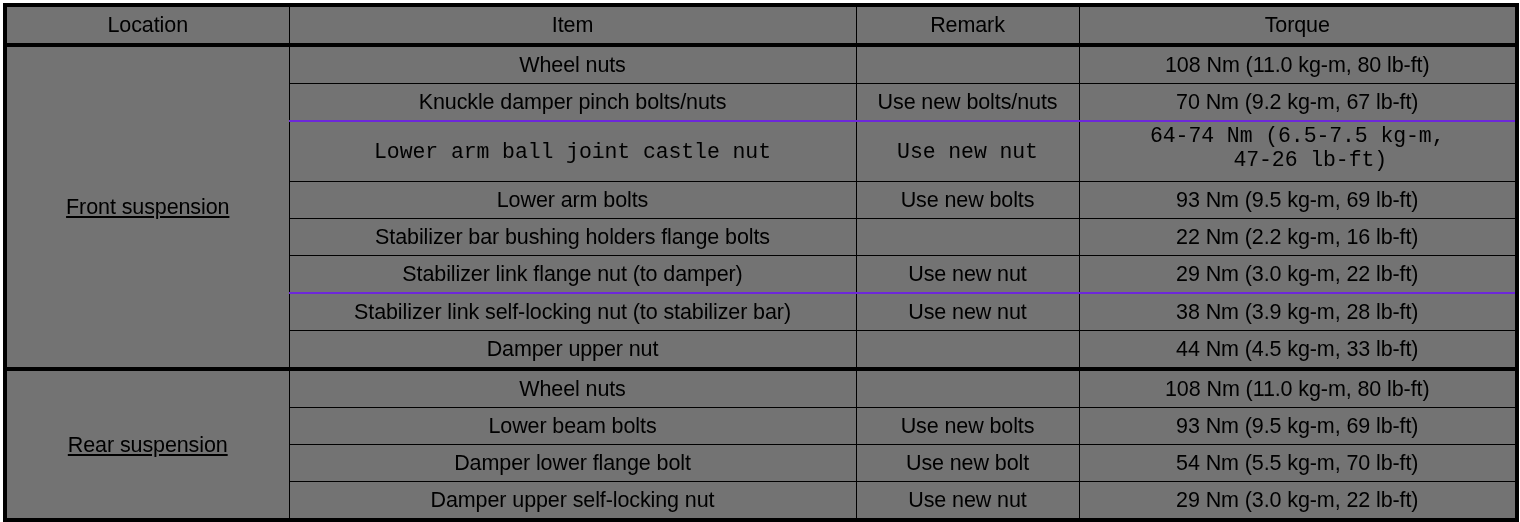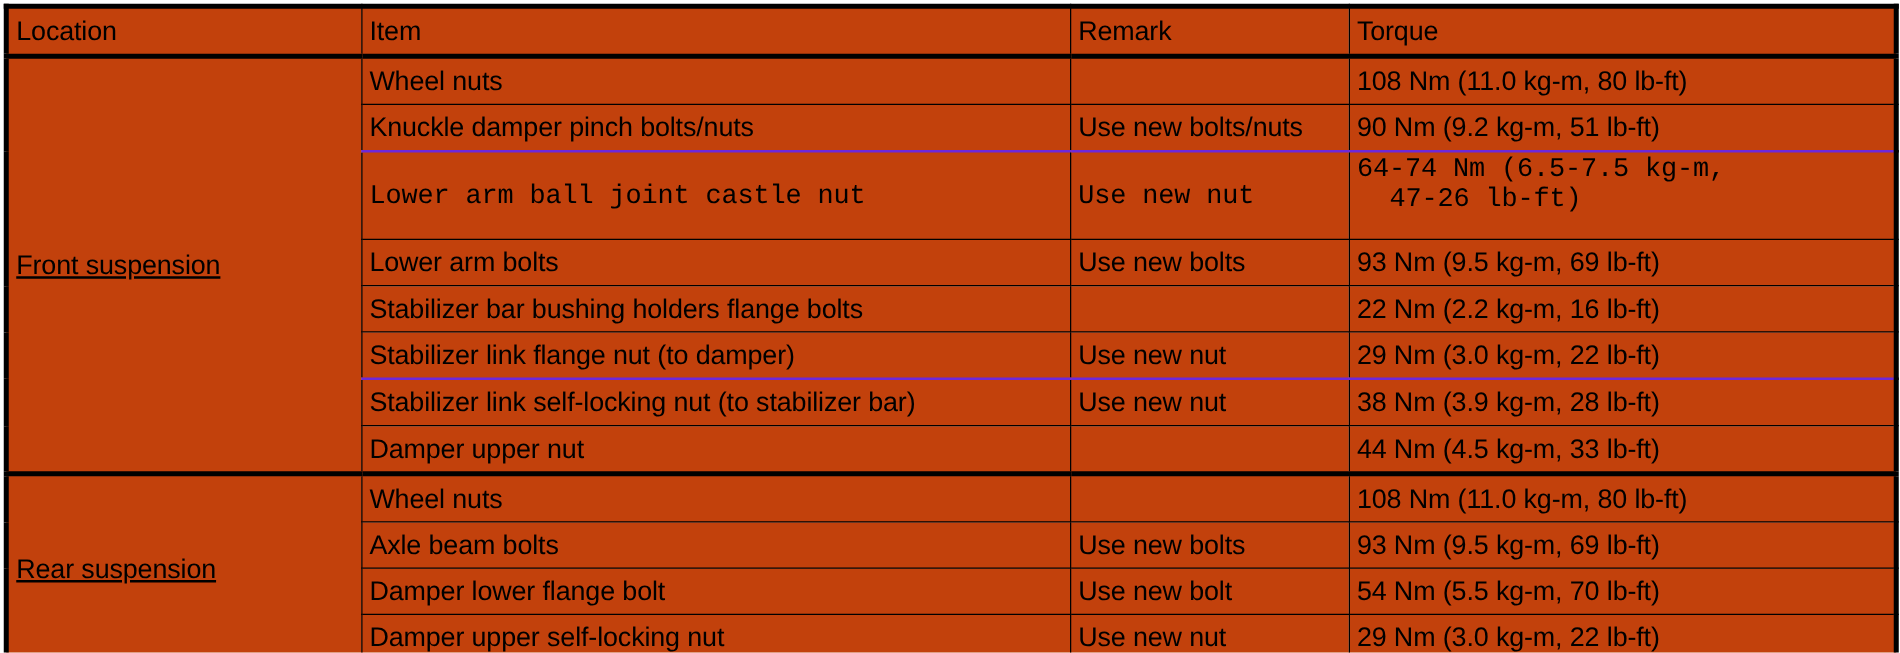--- a/index.html
+++ b/index.html
@@ -33,28 +33,28 @@
 
   table.torque-table col.c-location { width: 284px; }
   table.torque-table col.c-item     { width: 567px; }
   table.torque-table col.c-remark   { width: 223px; }
   table.torque-table col.c-torque   { width: 438px; }
 
   table.torque-table th,
   table.torque-table td {
     border: 1px solid #000;
     padding: 0 6px;
-    text-align: left;
+    text-align: center;
     vertical-align: middle;
     font-weight: normal;
     font-size: 21.5px;
     line-height: 1.12;
     letter-spacing: -0.1px;
     white-space: nowrap;
-    background: #c2410c;
+    background: #737373;
   }
 
   
   table.torque-table thead th {
     height: 36px;
     border-bottom: 4px solid #000;
   }
 
   
   table.torque-table tbody td {
@@ -62,21 +62,21 @@
   }
 
   
   tr.row-tall td {
     height: 62px;
     font-family: Liberation Mono, monospace;
   }
   tr.row-tall td.cell-torque {
     white-space: normal;
     padding-top: 2px;
-    padding-bottom: 19px;
+    padding-bottom: 9px;
   }
 
   .torque-line-2 {
     display: block;
     padding-left: 26px;
   }
 
   
   td.cell-group {
     vertical-align: middle;
@@ -117,21 +117,21 @@
       <tr>
         <td class="cell-group" rowspan="8">Front suspension</td>
         <td class="cell-item">Wheel nuts</td>
         <td class="cell-remark"></td>
         <td class="cell-torque">108 Nm (11.0 kg-m, 80 lb-ft)</td>
       </tr>
 
       <tr class="rule-heavy">
         <td class="cell-item">Knuckle damper pinch bolts/nuts</td>
         <td class="cell-remark">Use new bolts/nuts</td>
-        <td class="cell-torque">90 Nm (9.2 kg-m, 51 lb-ft)</td>
+        <td class="cell-torque">70 Nm (9.2 kg-m, 67 lb-ft)</td>
       </tr>
 
       <tr class="row-tall">
         <td class="cell-item">Lower arm ball joint castle nut</td>
         <td class="cell-remark">Use new nut</td>
         <td class="cell-torque">
           <span>64-74 Nm (6.5-7.5 kg-m,</span>
           <span class="torque-line-2">47-26 lb-ft)</span>
         </td>
       </tr>
@@ -167,21 +167,21 @@
       </tr>
 
       <tr class="section-start">
         <td class="cell-group" rowspan="4">Rear suspension</td>
         <td class="cell-item">Wheel nuts</td>
         <td class="cell-remark"></td>
         <td class="cell-torque">108 Nm (11.0 kg-m, 80 lb-ft)</td>
       </tr>
 
       <tr>
-        <td class="cell-item">Axle beam bolts</td>
+        <td class="cell-item">Lower beam bolts</td>
         <td class="cell-remark">Use new bolts</td>
         <td class="cell-torque">93 Nm (9.5 kg-m, 69 lb-ft)</td>
       </tr>
 
       <tr>
         <td class="cell-item">Damper lower flange bolt</td>
         <td class="cell-remark">Use new bolt</td>
         <td class="cell-torque">54 Nm (5.5 kg-m, 70 lb-ft)</td>
       </tr>
 

